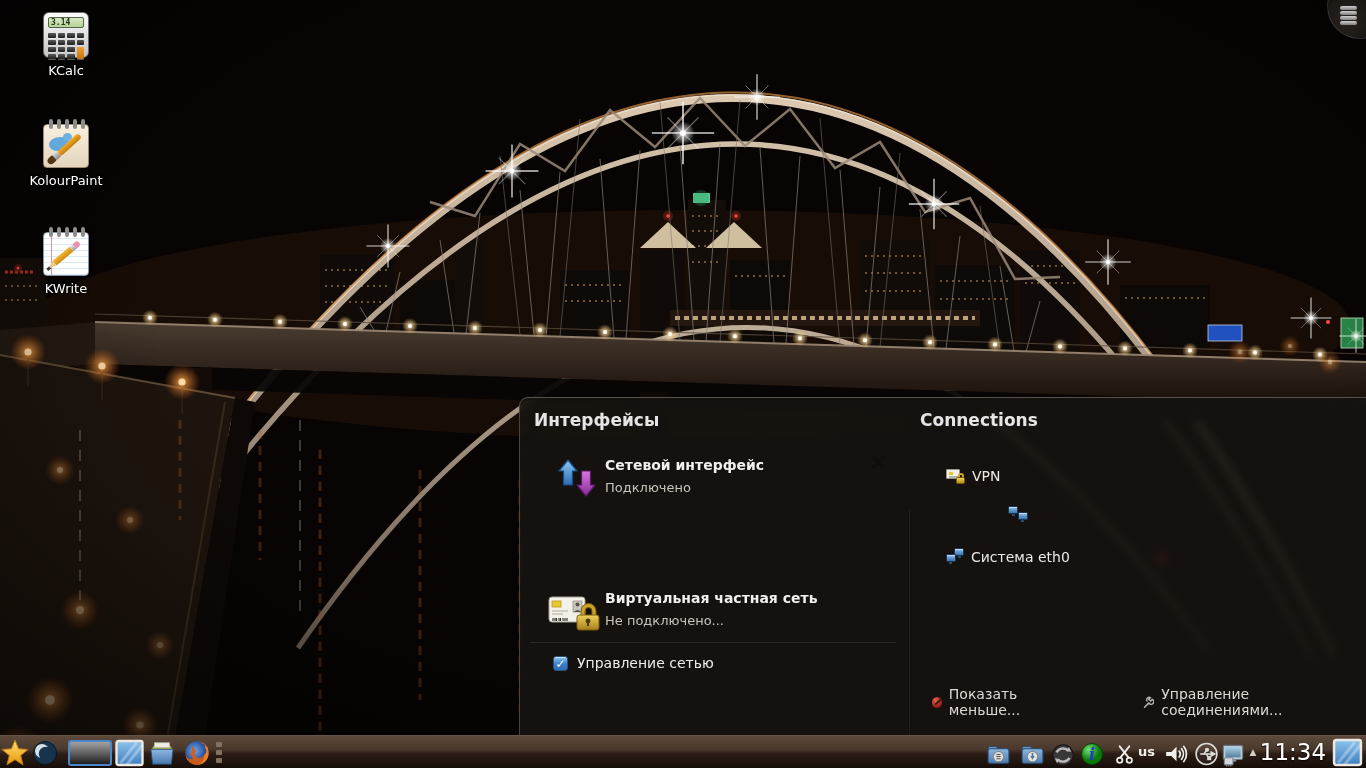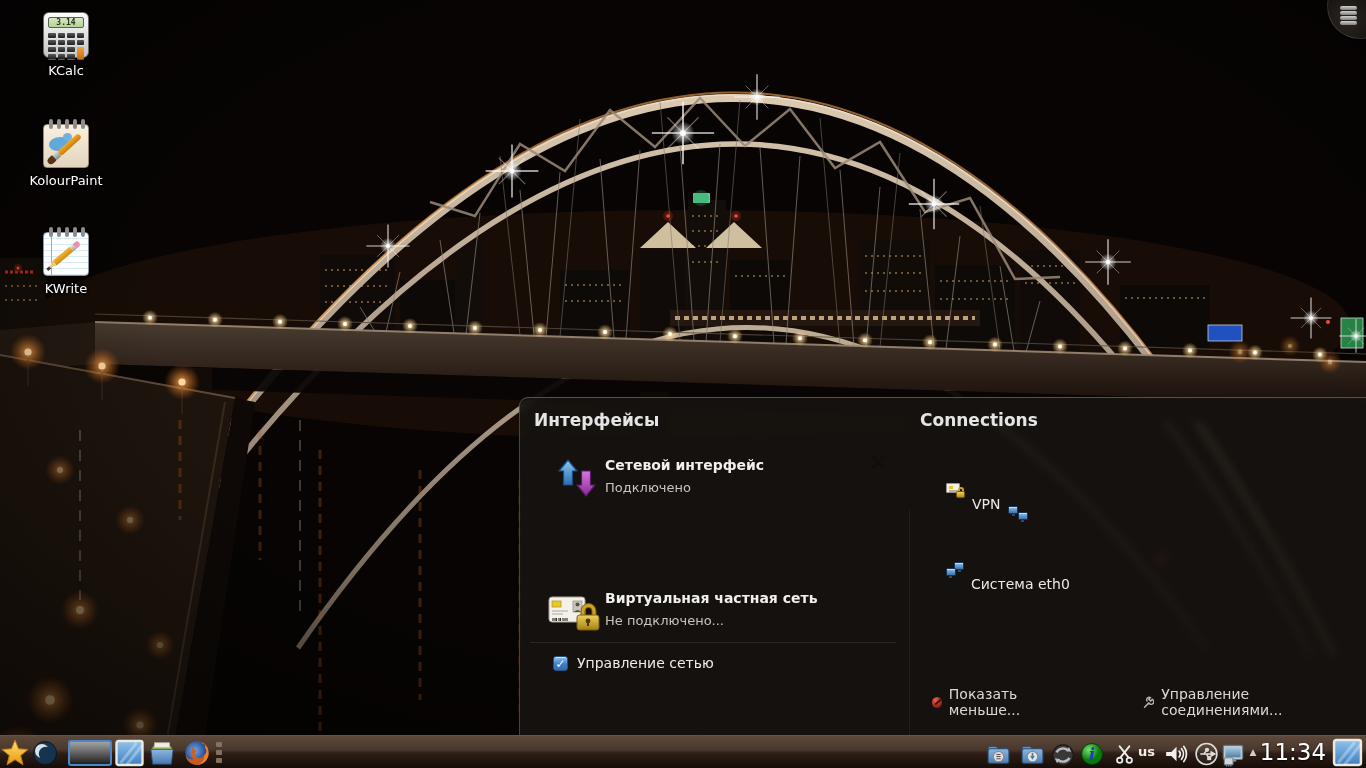--- a/index.html
+++ b/index.html
@@ -15,21 +15,21 @@
   .desk-icon { position:absolute; width:120px; text-align:center; cursor:default; }
   .desk-icon .glyph { margin:0 auto; }
   .desk-icon .cap { margin-top:5px; font-size:13px; color:#fff;
       text-shadow:0 1px 3px rgba(0,0,0,.95), 0 0 2px rgba(0,0,0,.9); line-height:15px; }
 
   
   .kcalc { width:46px; height:46px; background:linear-gradient(#fdfdfd,#c4c4c4);
       border:1px solid #6a6a6a; border-radius:6px; box-shadow:inset 0 1px 0 #fff, 0 1px 3px rgba(0,0,0,.7); }
   .kcalc .lcd { margin:4px 4px 2px; height:11px; background:linear-gradient(#d7e8c2,#b4d296);
       border:1px solid #55644a; border-radius:2px; font:bold 8px/10px "DejaVu Sans Mono",monospace;
-      color:#22341a; text-align:center; padding:0 2px; }
+      color:#22341a; text-align:left; padding:0 2px; }
   .kcalc .keys { display:grid; grid-template-columns:repeat(4,1fr); grid-auto-rows:5px; gap:2px; padding:3px 4px 0; }
   .kcalc .k { background:linear-gradient(#5a5a5a,#1e1e1e); border-radius:1px; box-shadow:0 1px 0 rgba(255,255,255,.35); }
   .kcalc .k.orange { grid-column:4; grid-row:3/5; background:linear-gradient(#f2a23a,#c4700e); }
 
   
   .pad { position:relative; width:46px; height:44px; border-radius:4px; margin-top:6px !important;
       box-shadow:0 1px 3px rgba(0,0,0,.7); }
   .rings { position:absolute; top:-6px; left:5px; display:flex; gap:4px; }
   .rings i { width:4px; height:10px; border:2px solid #8d8d8d; border-radius:3px; background:rgba(255,255,255,.6); }
   .kpaint { background:linear-gradient(#f8f0e0,#e3d5bd); border:1px solid #9a8a70; }
@@ -86,21 +86,21 @@
   .chk-row { position:absolute; left:33px; top:257px; display:flex; align-items:center; gap:9px; cursor:pointer; }
   .chk { width:15px; height:15px; border-radius:3px; border:1px solid #24527e;
       background:linear-gradient(#8fc3f2,#3d7fc8 55%,#2f6cb4); box-shadow:inset 0 1px 0 rgba(255,255,255,.55);
       color:#fff; font-size:12px; line-height:14px; text-align:center; font-weight:bold; }
   .chk-row .lbl { font-size:14px; color:#efedea; }
 
   .vsep { position:absolute; left:388px; top:112px; bottom:0; width:2px;
       background:linear-gradient(90deg, rgba(0,0,0,.55), rgba(255,255,255,.10)); }
 
   .conn-item { position:absolute; display:flex; align-items:center; gap:7px; cursor:pointer; }
-  .conn-item .lbl { font-size:14px; color:#eceae5;margin-top:28px; }
+  .conn-item .lbl { font-size:14px; color:#eceae5; }
   .conn-vpn  { left:426px; top:70px; }
   .conn-eth  { left:426px; top:150px; }
   .float-mon { position:absolute; left:498px; top:108px; }
 
   .actions { position:absolute; left:412px; right:14px; top:288px; display:flex; }
   .act { display:flex; align-items:center; gap:7px; cursor:pointer; }
   .act .lbl { font-size:14px; color:#dedad3; }
   .act + .act { margin-left:65px; }
   .red-less { width:11px; height:11px; border-radius:50%;
       background:radial-gradient(circle at 35% 30%, #e86050, #8a1a10 75%); position:relative; }

